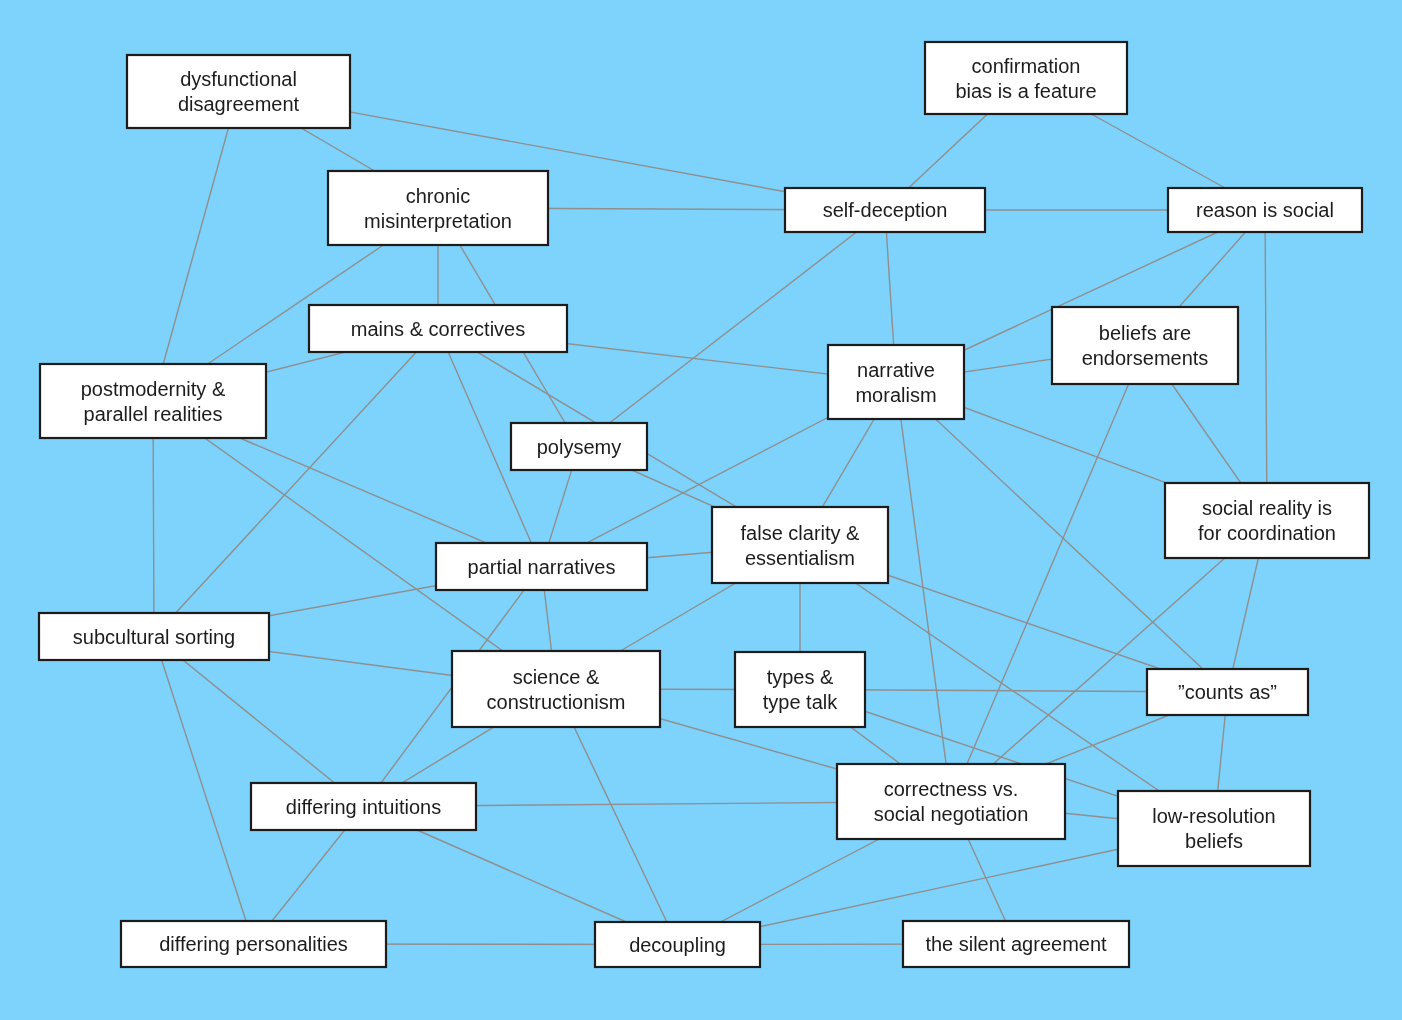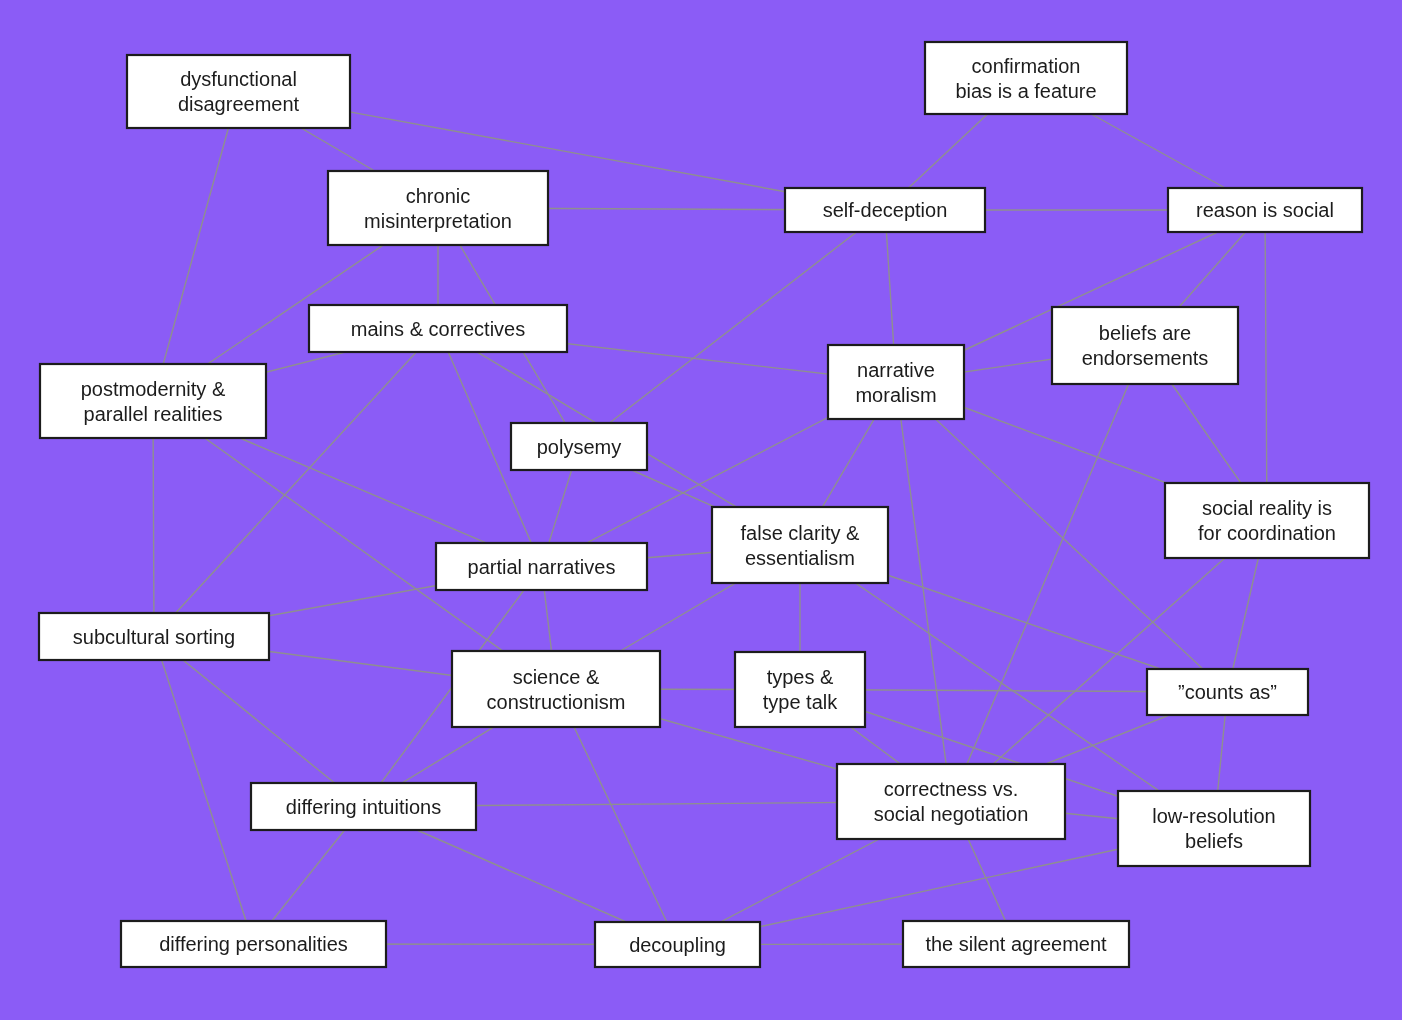--- a/index.html
+++ b/index.html
@@ -5,21 +5,21 @@
   html, body {
     margin: 0;
     padding: 0;
     background: #ffffff;
     font-family: "Liberation Sans", "DejaVu Sans", sans-serif;
   }
   #canvas-wrap {
     position: relative;
     width: 1402px;
     height: 1020px;
-    background: #8b5cf6;
+    background: #7dd3fc;
     overflow: hidden;
   }
   svg { display: block; }
   .edge {
     stroke: #8f8f8f;
     stroke-width: 1.4;
     fill: none;
   }
   .node-rect {
     fill: #ffffff;

